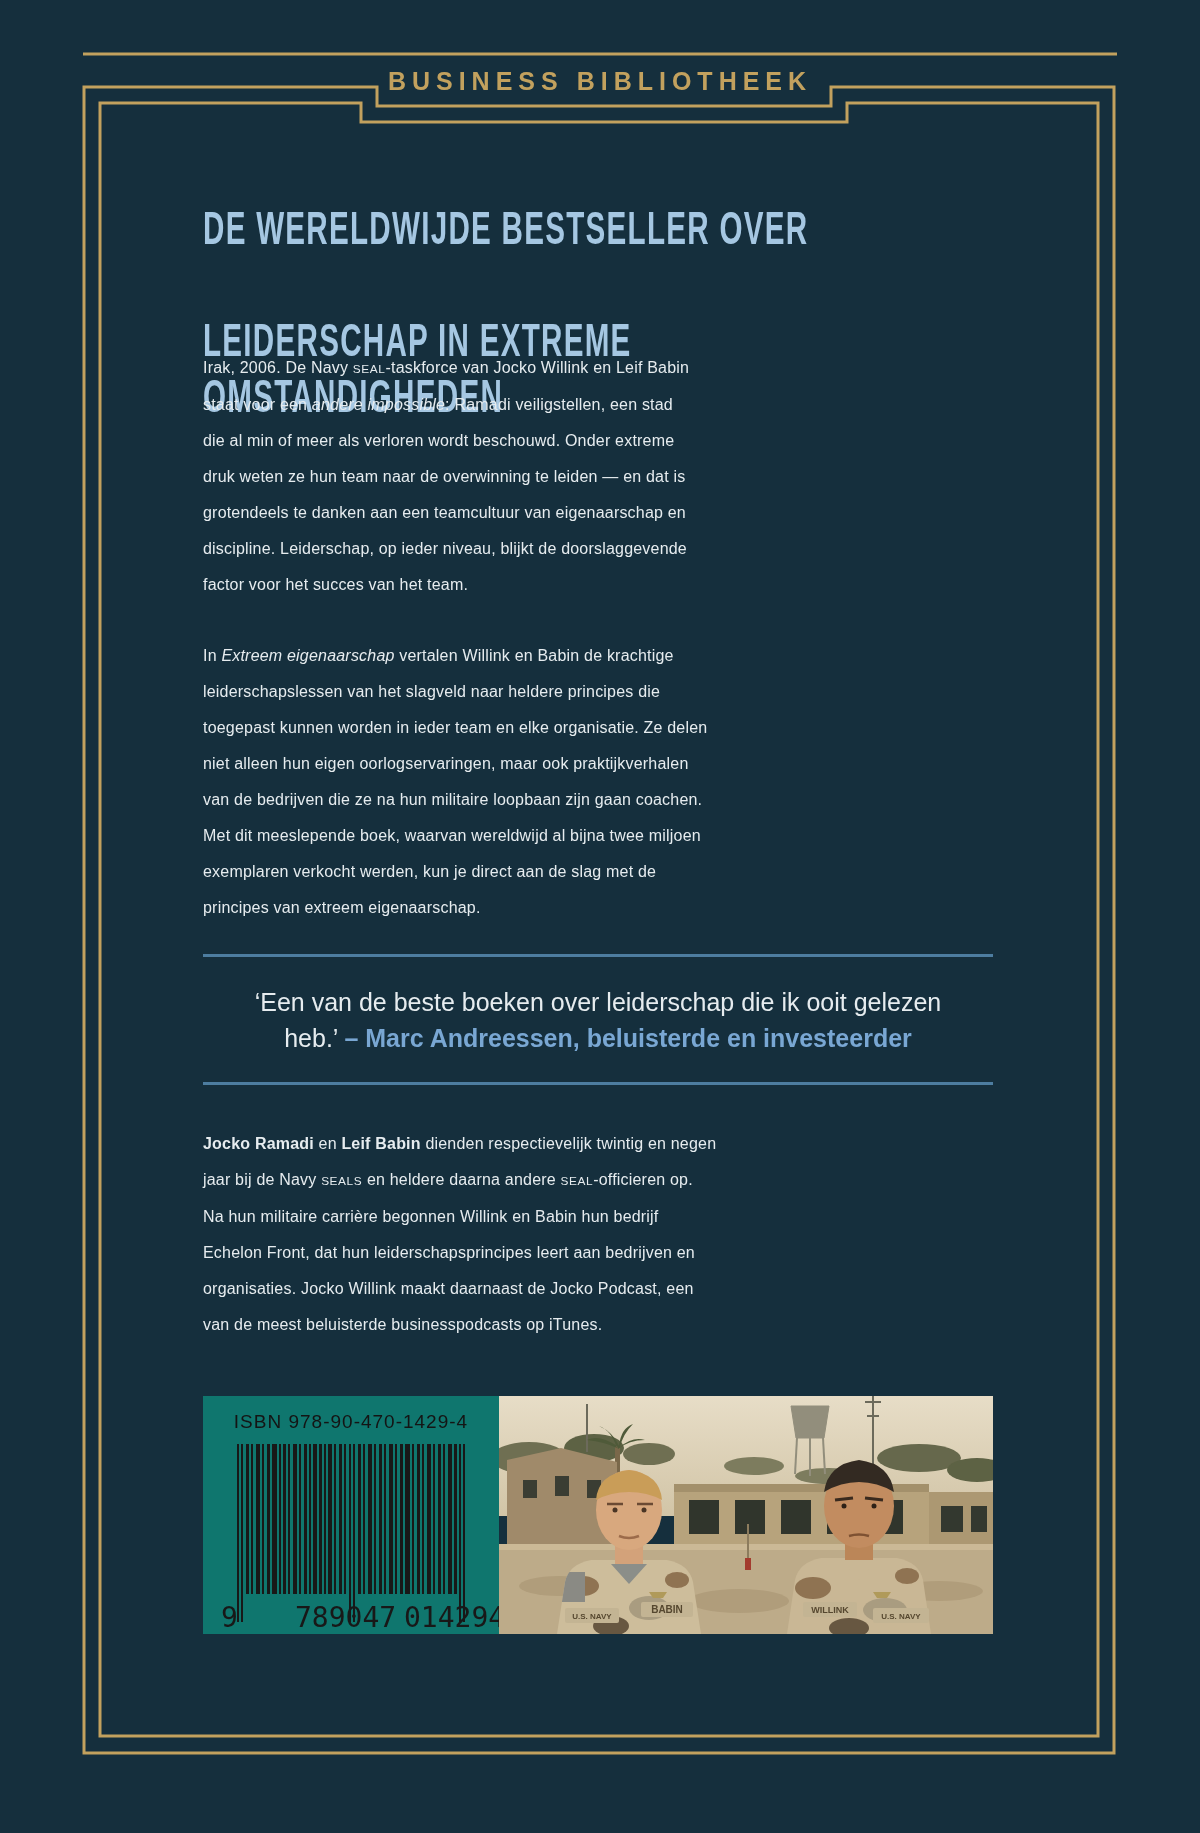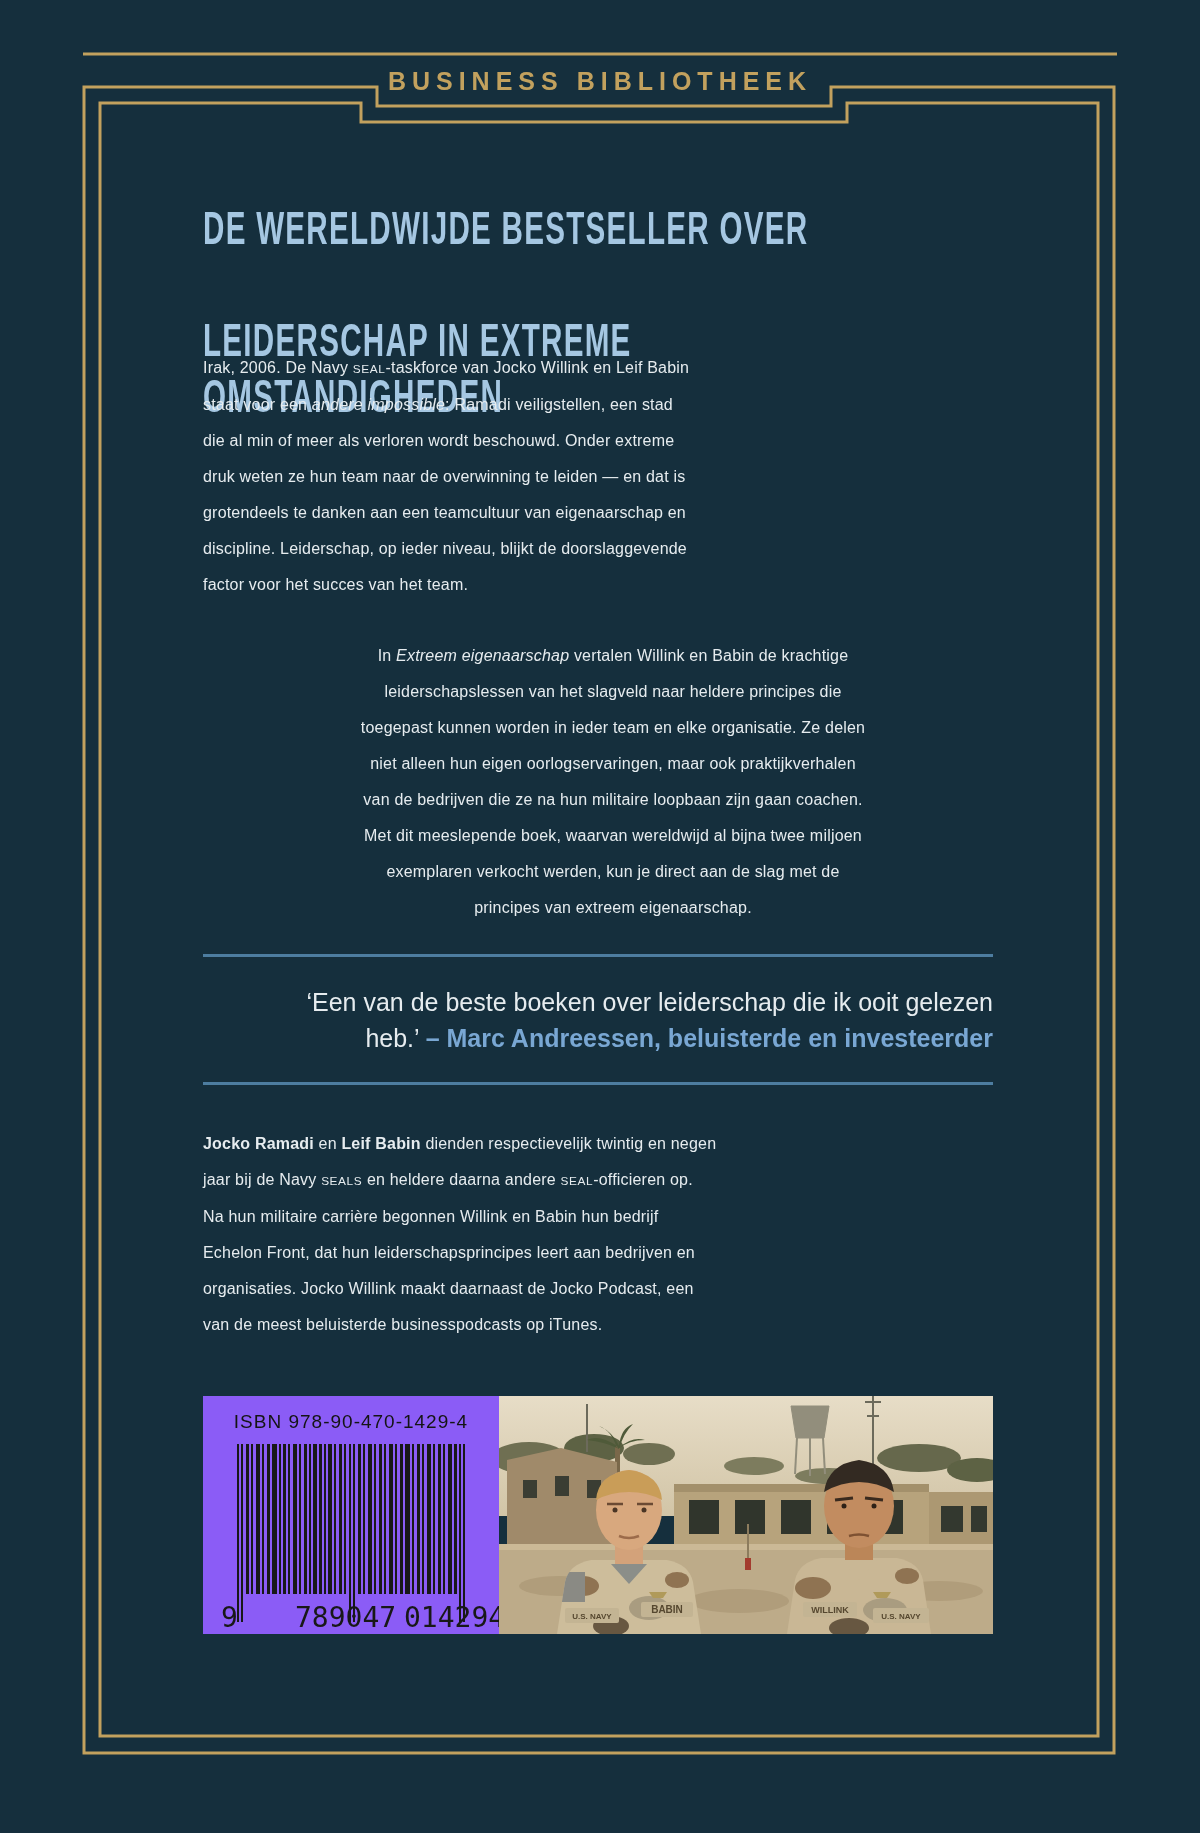--- a/index.html
+++ b/index.html
@@ -24,37 +24,37 @@
     color:var(--headline);font-size:47px;font-weight:bold;line-height:56px;
     letter-spacing:2px;transform:scaleX(0.63);transform-origin:left top;
     white-space:pre-wrap;
   }
   .rich{white-space:pre-wrap;}
   .bodytext{
     position:absolute;left:203px;width:820px;
     color:var(--body);font-size:16px;line-height:36px;letter-spacing:0.2px;
   }
   .p1{top:346px;}
-  .p2{top:634px;text-align:center;}
+  .p2{top:634px;}
   .bio{top:1122px;}
   .quote{
-    position:absolute;left:203px;top:980px;width:790px;text-align:right;
+    position:absolute;left:203px;top:980px;width:790px;text-align:center;
     color:var(--body);font-size:25px;line-height:36px;
   }
   .rule{position:absolute;left:203px;width:790px;height:3px;background:var(--rule);}
   .rule-top{top:950px;}
   .rule-bottom{top:1078px;}
 
   .seg-i{font-style:italic;}
   .seg-b{font-weight:bold;}
   .seg-sc{text-transform:uppercase;font-size:0.74em;letter-spacing:0.6px;}
   .seg-ab{font-weight:bold;color:var(--accent);}
 
   .media-row{position:absolute;left:203px;top:1392px;width:790px;height:238px;display:flex;}
-  .barcode-panel{width:296px;height:238px;background:#8b5cf6;position:relative;flex:none;}
+  .barcode-panel{width:296px;height:238px;background:#0f766e;position:relative;flex:none;}
   .photo-wrap{width:494px;height:238px;flex:none;overflow:hidden;}
 
   .website{
     position:absolute;left:203px;top:1650px;width:790px;text-align:right;
     color:#f0f4f6;font-size:24px;letter-spacing:0.3px;
   }
 </style>
 </head>
 <body>
 

